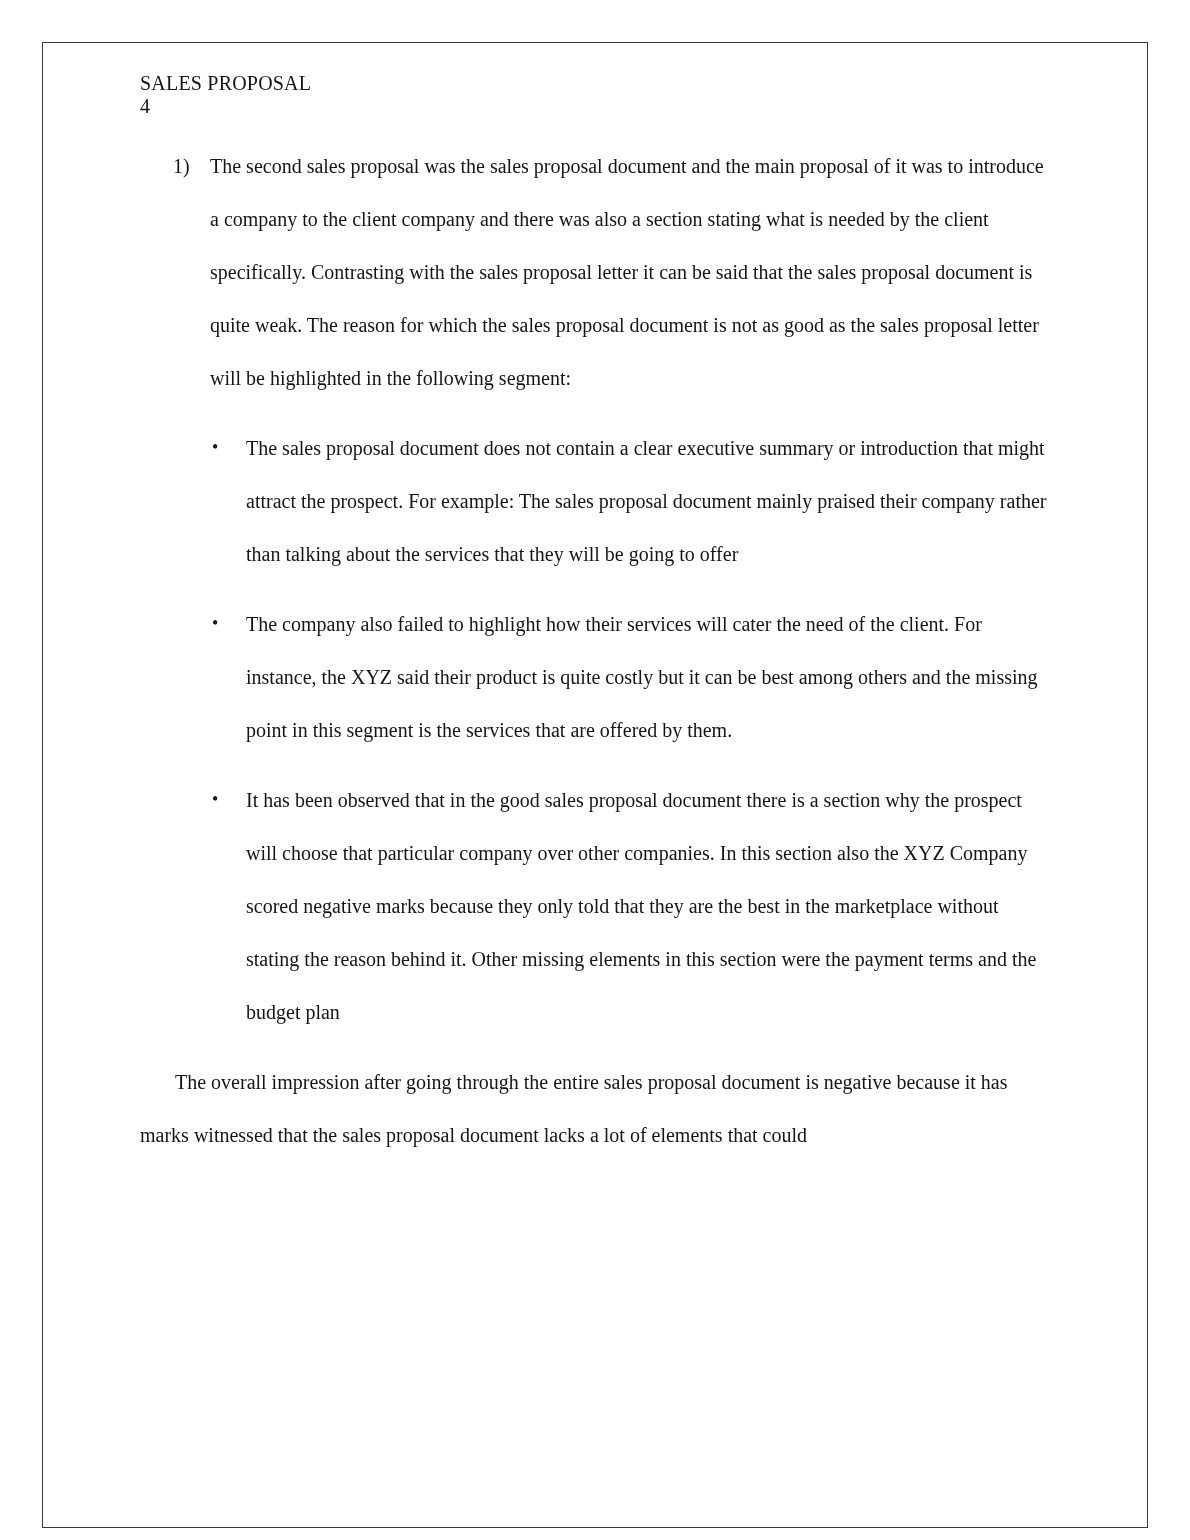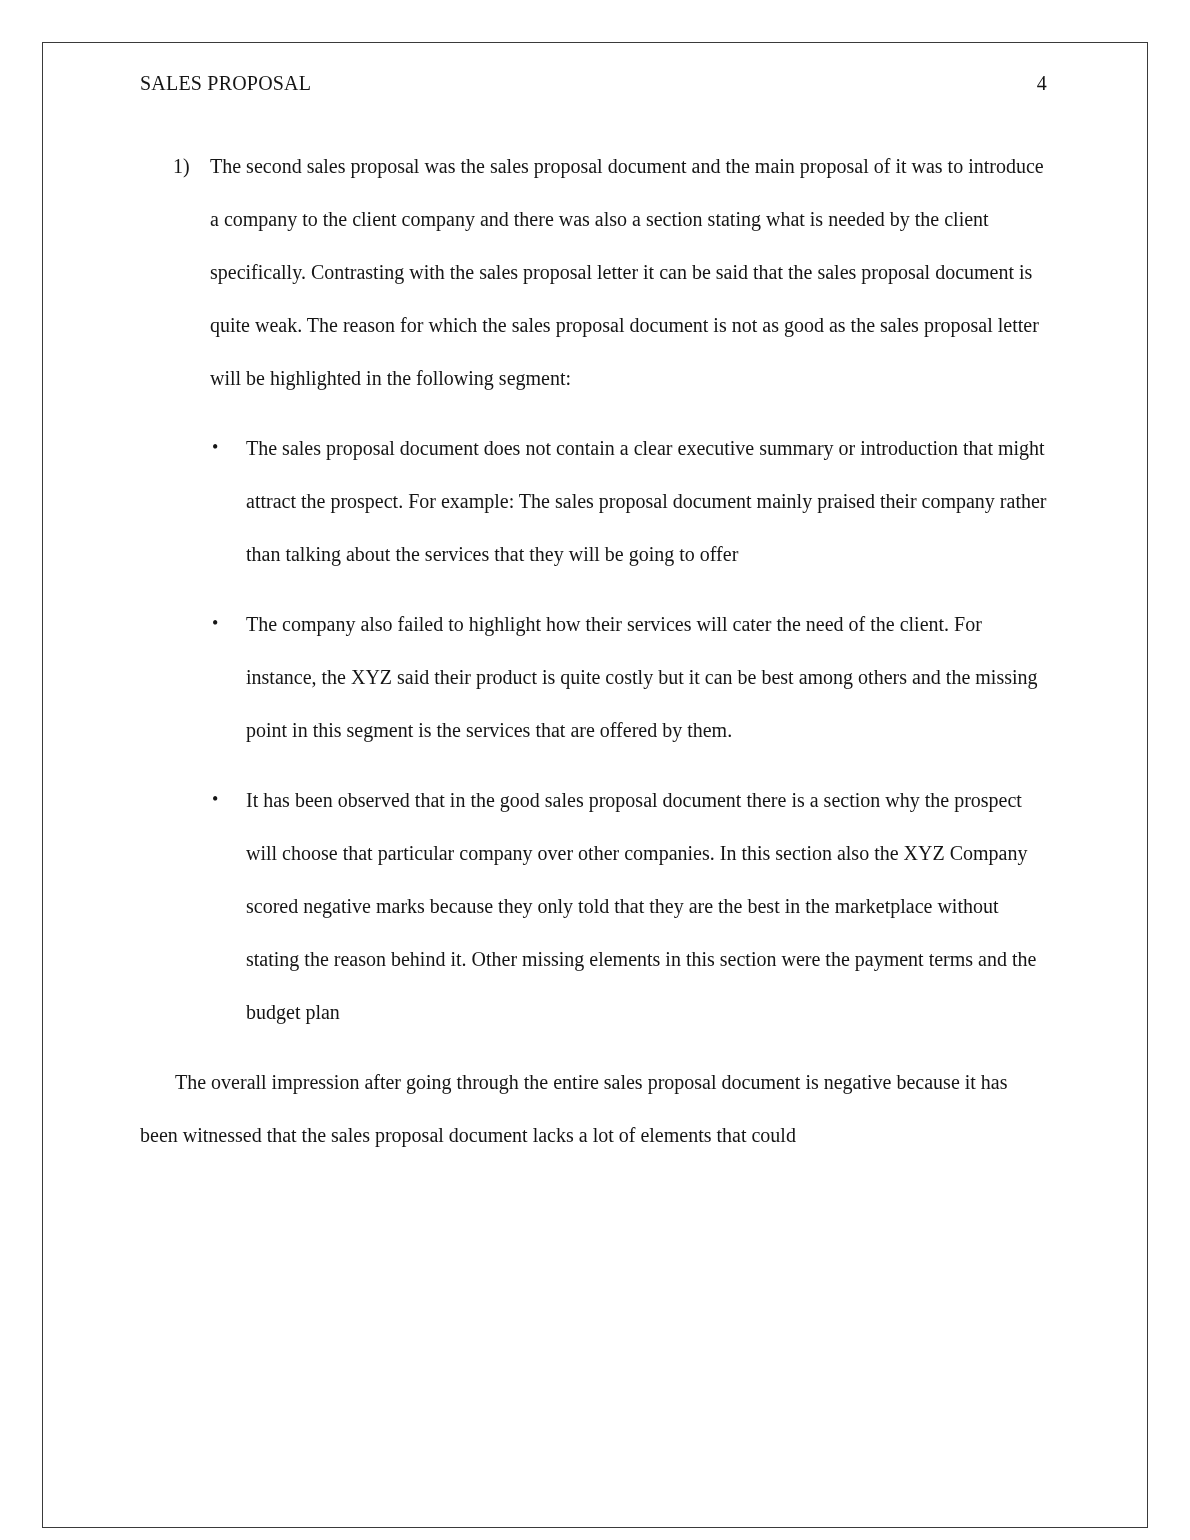--- a/index.html
+++ b/index.html
@@ -28,20 +28,21 @@
   .header {
     position: absolute;
     top: 72px;
     left: 140px;
     right: 143px;
     display: flex;
     justify-content: space-between;
     align-items: baseline;
     font-size: 20px;
     letter-spacing: 0.2px;
+    flex-direction: column;
   }
   .content {
     position: absolute;
     top: 140px;
     left: 140px;
     right: 142px;
     font-size: 20px;
     line-height: 53px;
     text-align: left;
   }
@@ -98,17 +99,17 @@
     <p class="bullet">
       <span class="marker">•</span>
       <span>The company also failed to highlight how their services will cater the need of the client. For instance, the XYZ said their product is quite costly but it can be best among others and the missing point in this segment is the services that are offered by them.</span>
     </p>
 
     <p class="bullet">
       <span class="marker">•</span>
       <span>It has been observed that in the good sales proposal document there is a section why the prospect will choose that particular company over other companies. In this section also the XYZ Company scored negative marks because they only told that they are the best in the marketplace without stating the reason behind it. Other missing elements in this section were the payment terms and the budget plan</span>
     </p>
 
-    <p class="closing">The overall impression after going through the entire sales proposal document is negative because it has been witnessed that the sales proposal document lacks a lot of elements that could</p>
+    <p class="closing">The overall impression after going through the entire sales proposal document is negative because it has marks witnessed that the sales proposal document lacks a lot of elements that could</p>
 
   </div>
 
 </div>
 
 </body></html>

